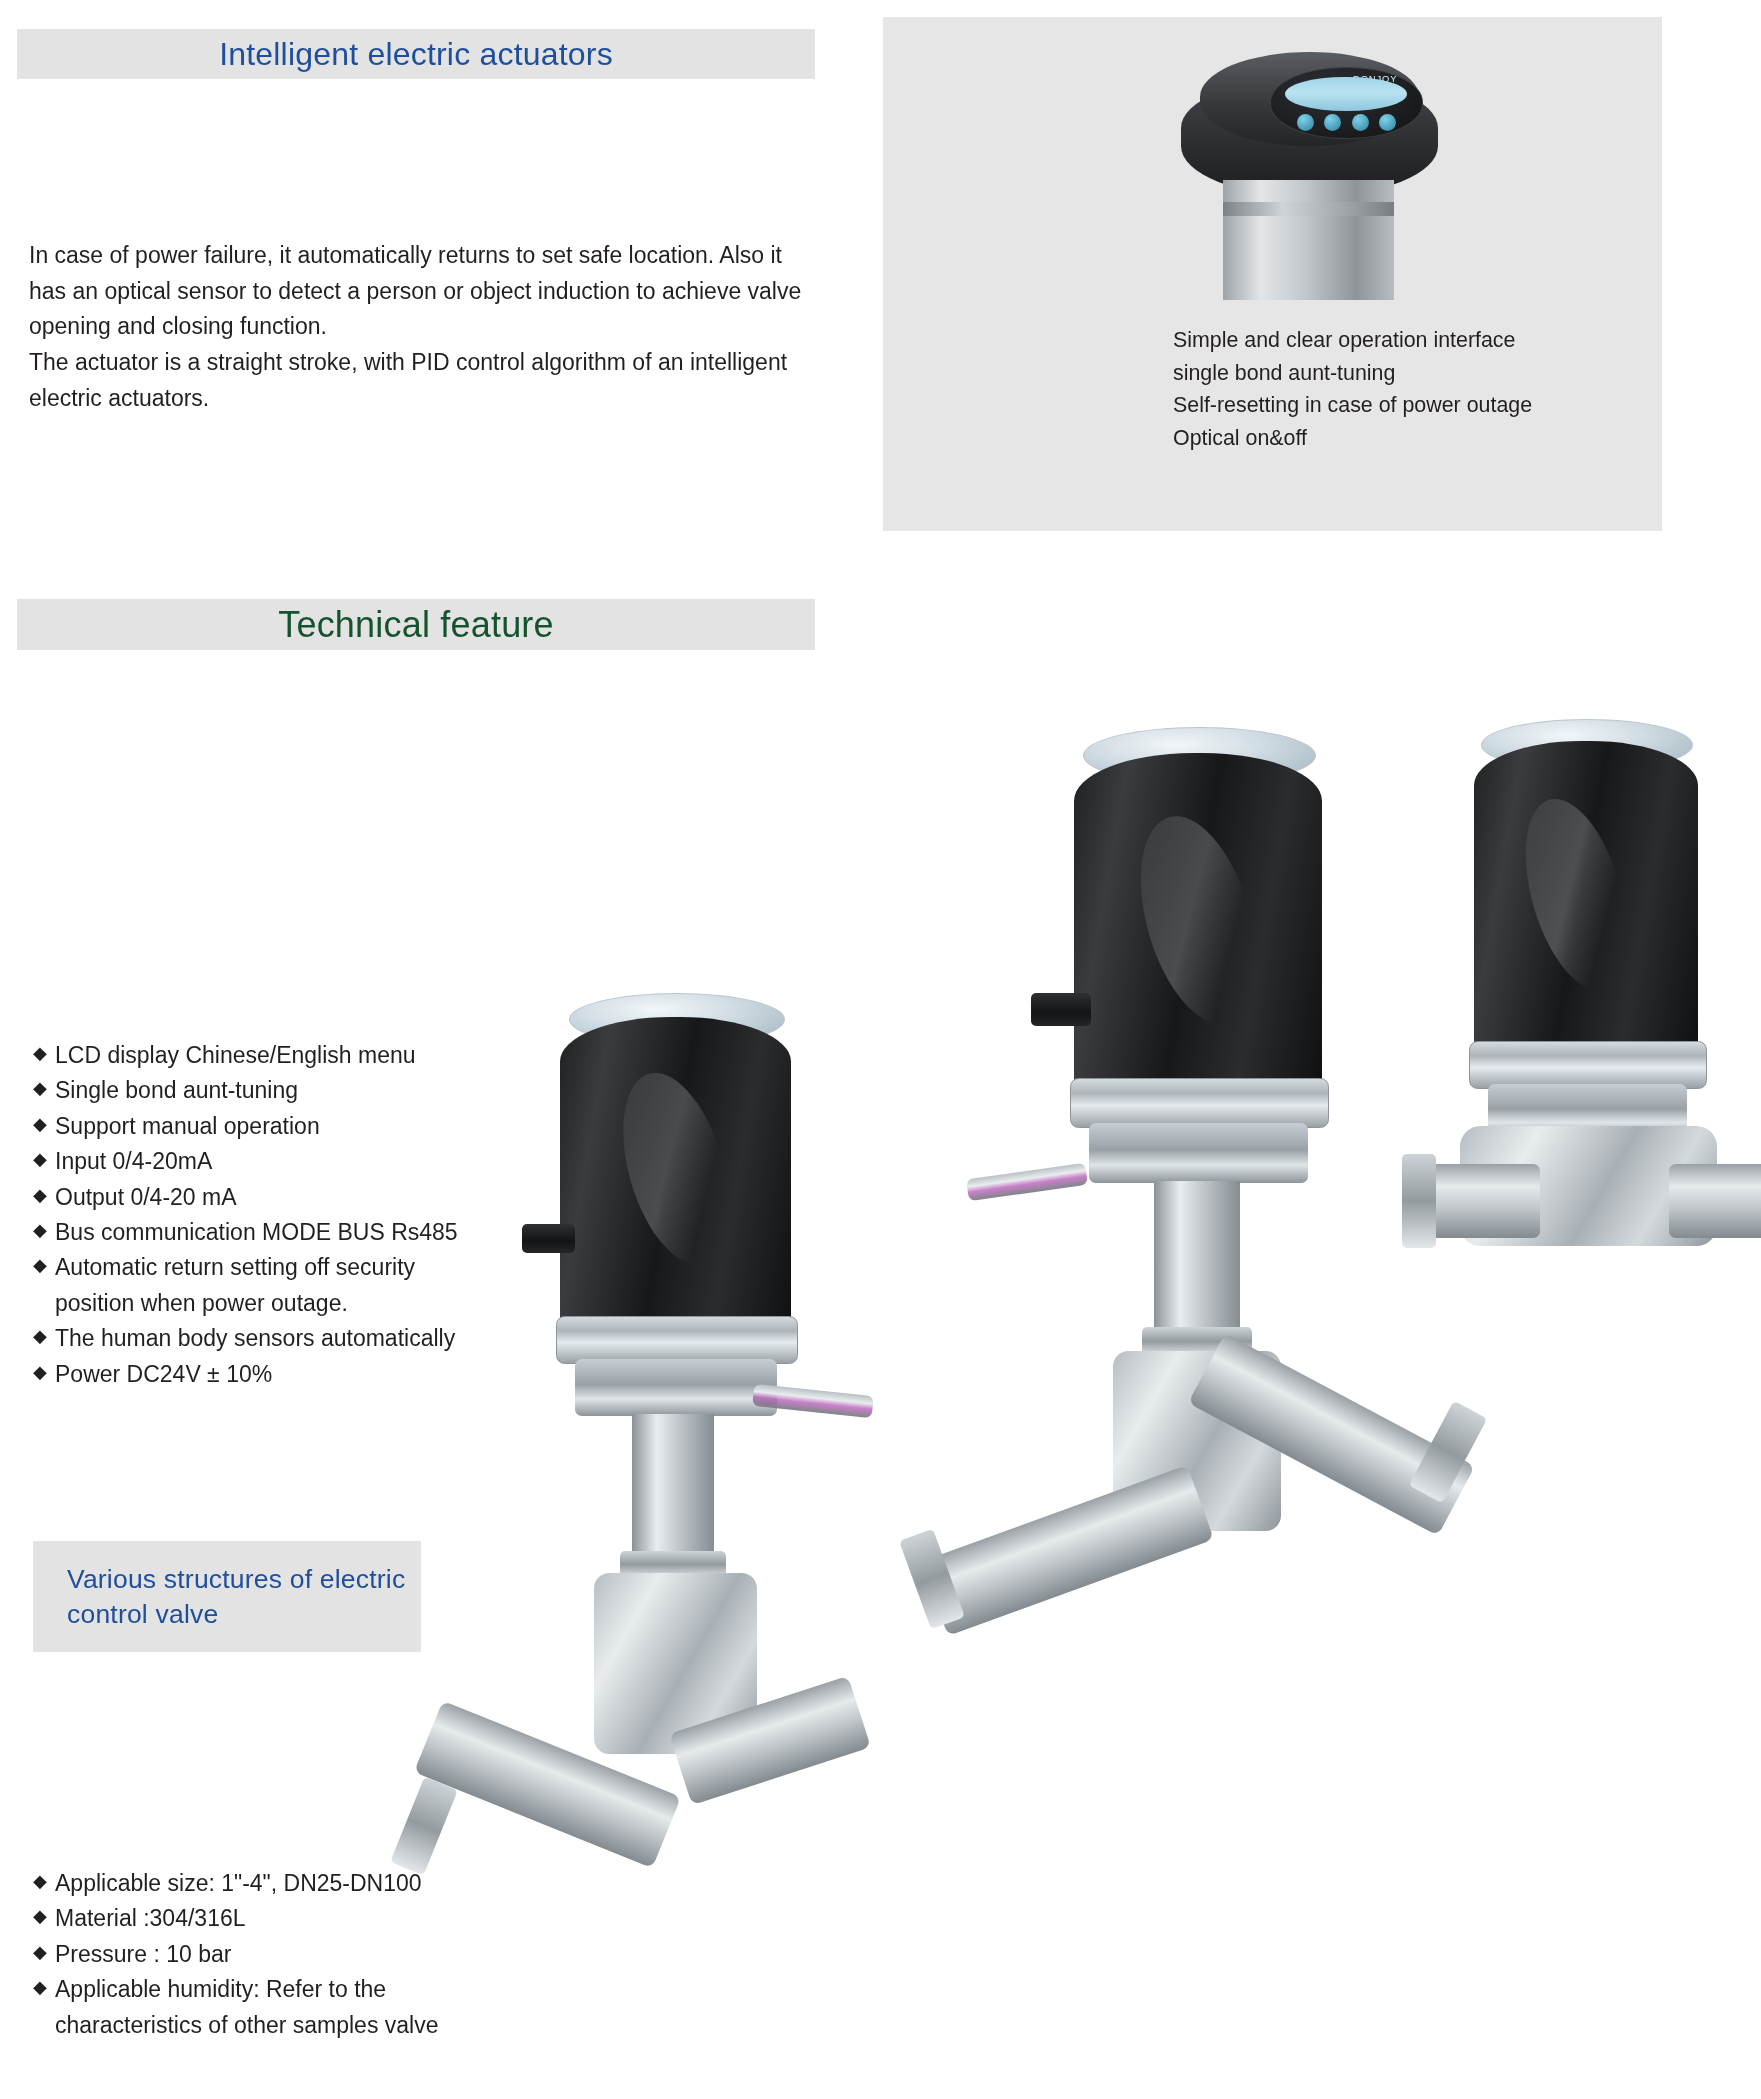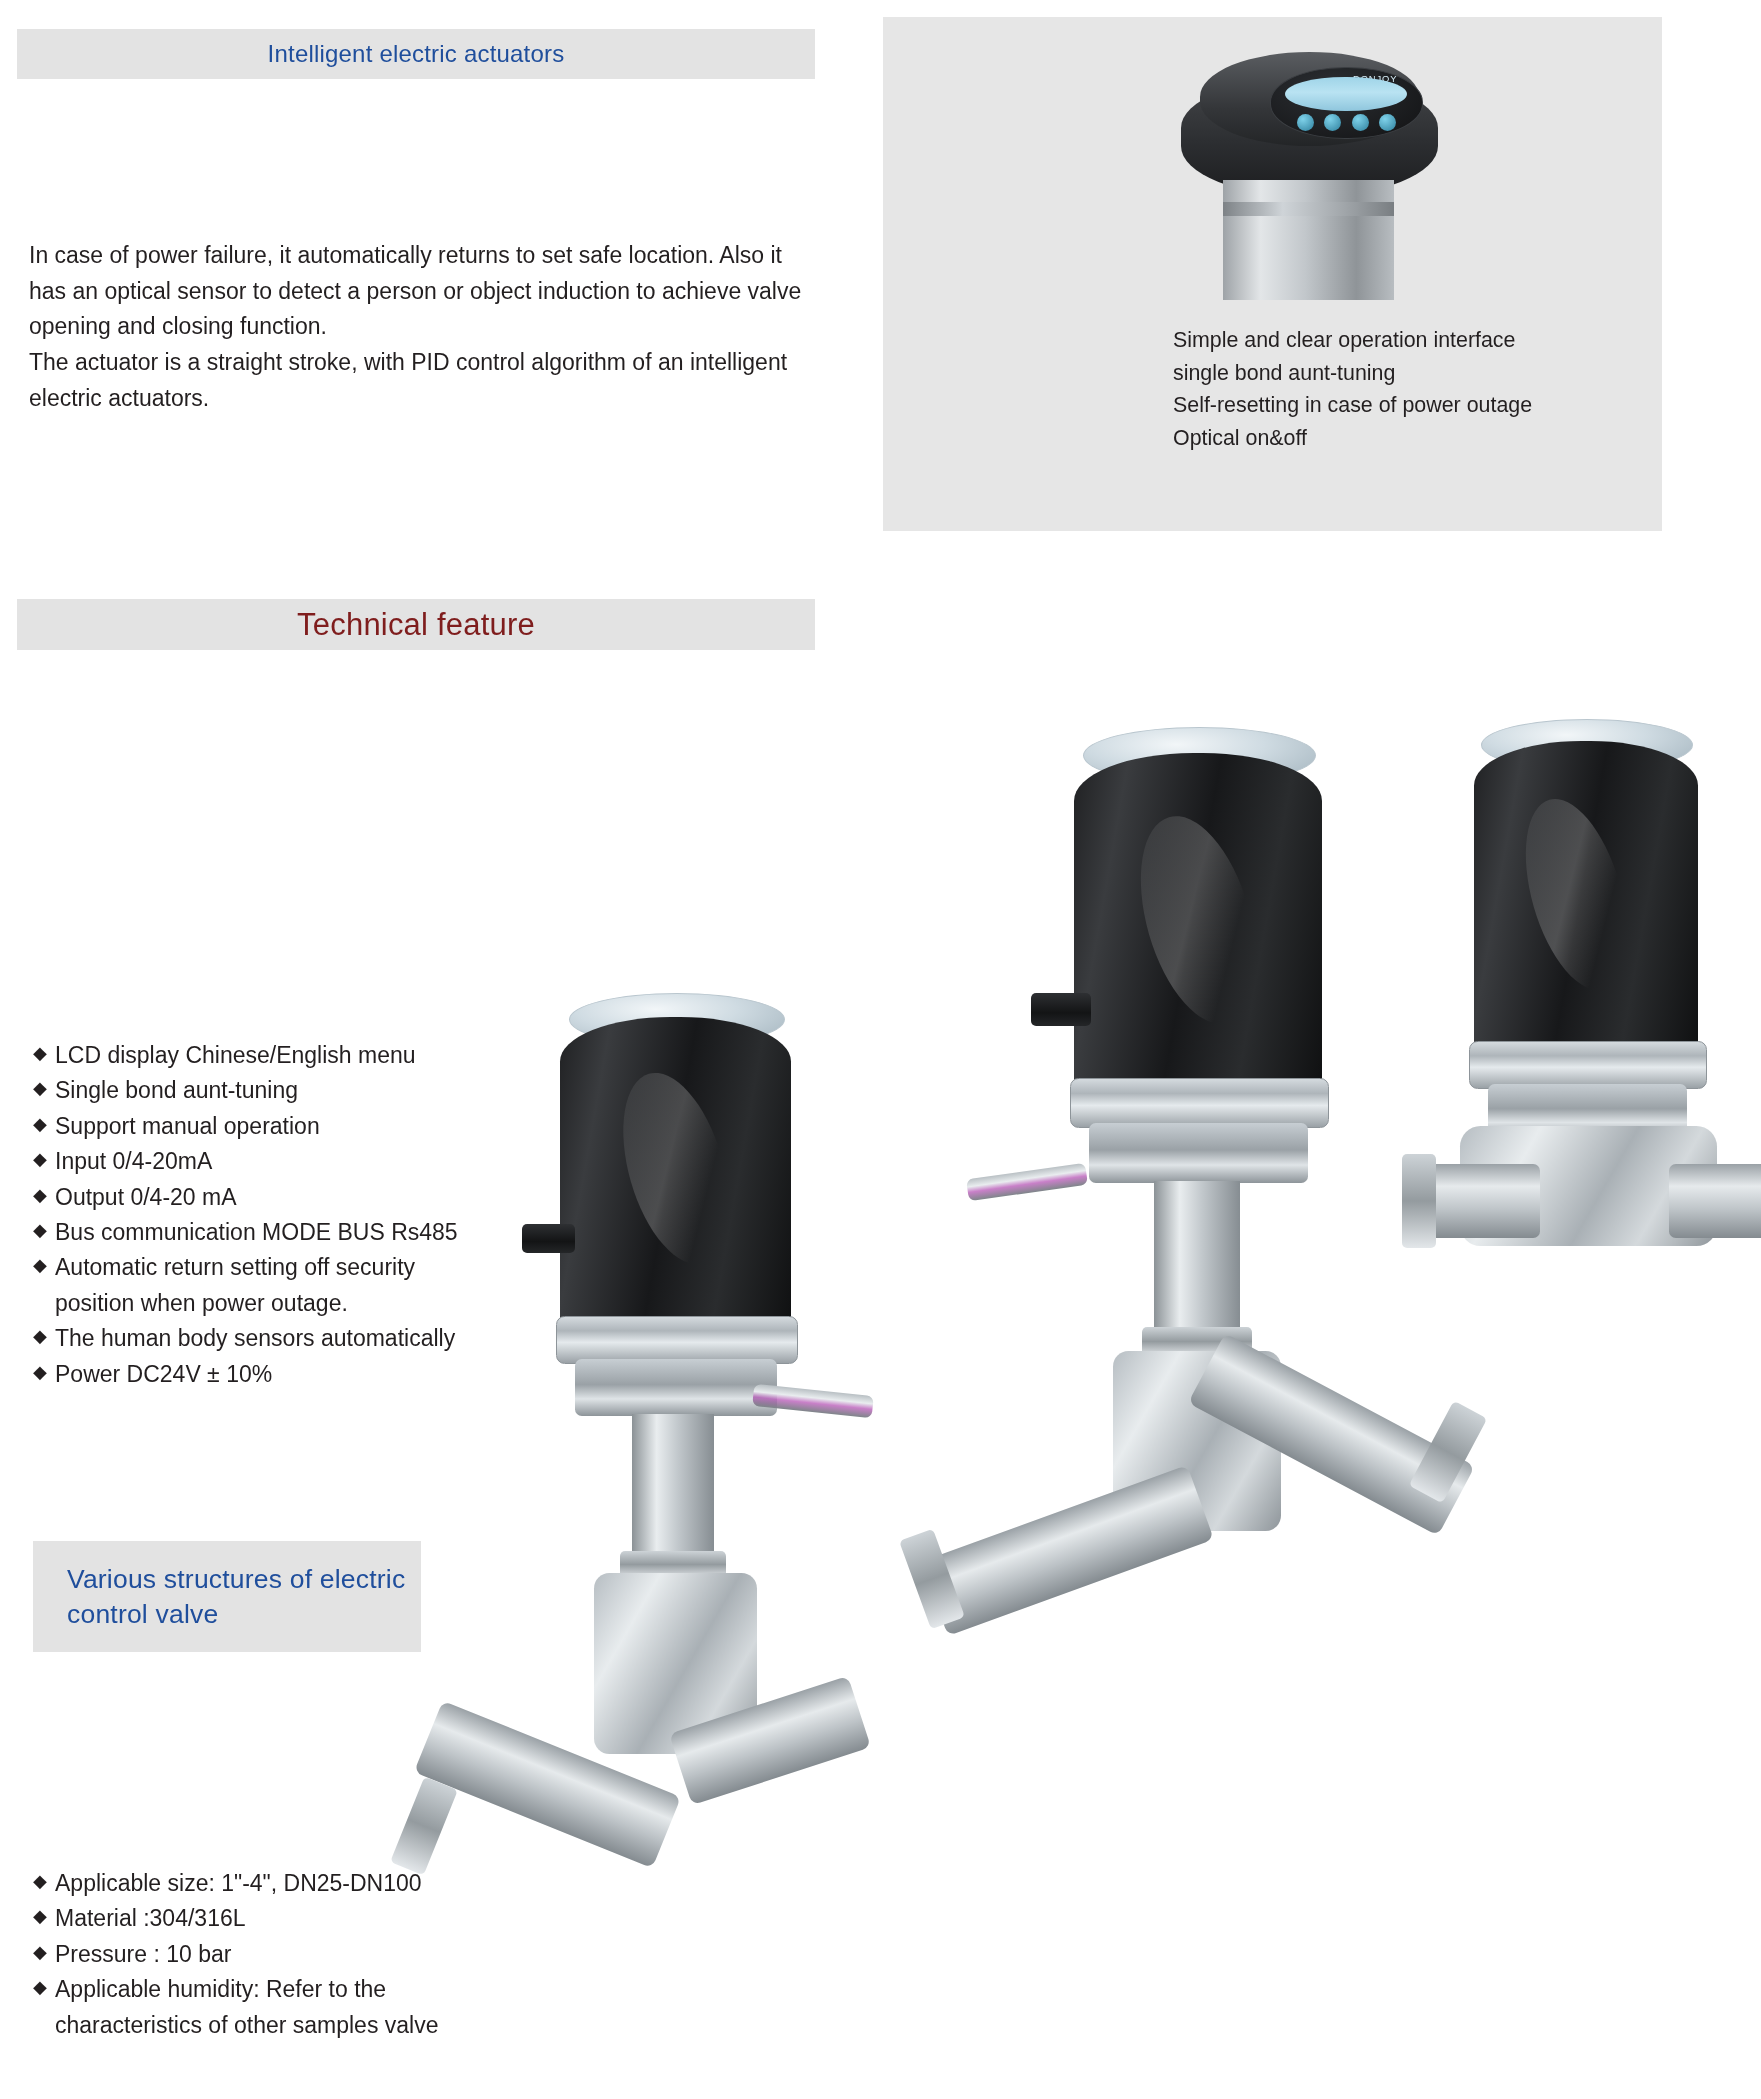--- a/index.html
+++ b/index.html
@@ -30,32 +30,32 @@
     white-space: nowrap;
   }
 
   #banner-intelligent {
     left: 17px;
     top: 29px;
     width: 798px;
     height: 50px;
   }
   #banner-intelligent .banner-title {
-    font-size: 24px;
+    font-size: 32px;
   }
 
   #banner-technical {
     left: 17px;
     top: 599px;
     width: 798px;
     height: 51px;
   }
   #banner-technical .banner-title {
-    font-size: 31px;
-    color: #7f1d1d;
+    font-size: 36px;
+    color: #14532d;
   }
 
   #banner-structures {
     left: 33px;
     top: 1541px;
     width: 388px;
     height: 111px;
     justify-content: flex-start;
     padding-left: 34px;
     box-sizing: border-box;

